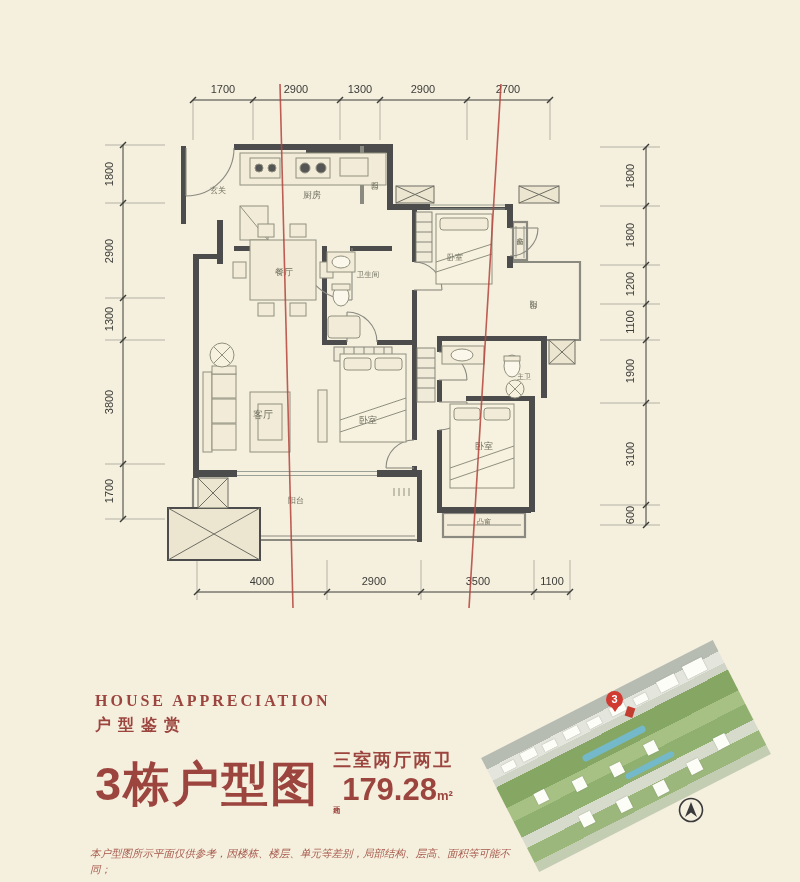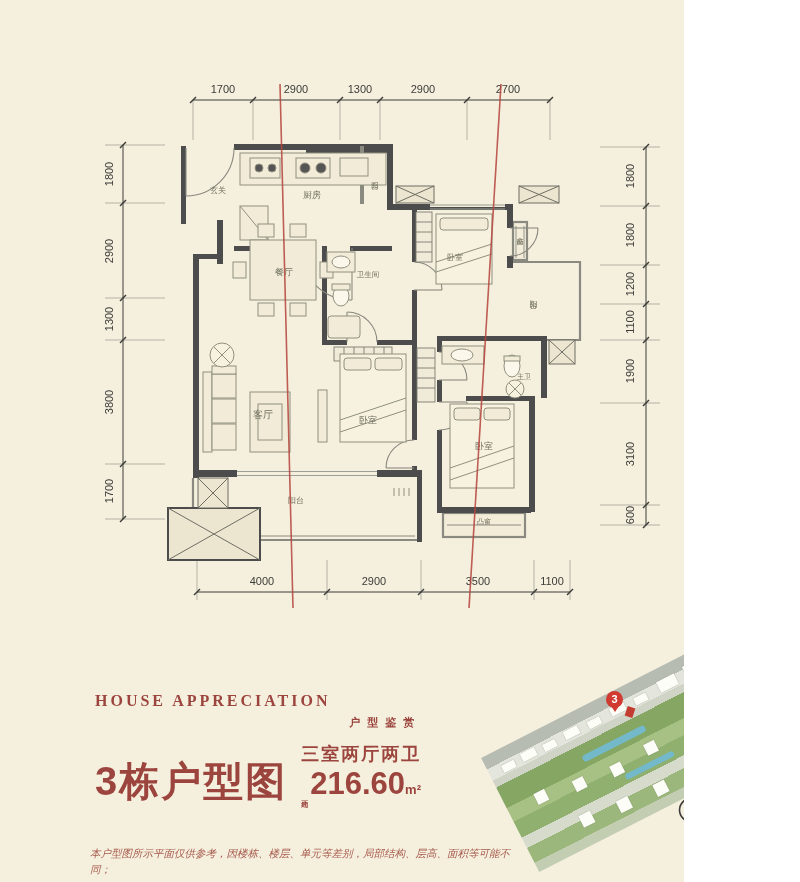--- a/index.html
+++ b/index.html
@@ -1,24 +1,24 @@
 <!DOCTYPE html>
 <html><head>
 <meta charset="utf-8">
 <style>
   html,body{margin:0;padding:0;}
   body{width:800px;height:882px;font-family:"Liberation Sans",sans-serif;}
-  .canvas{position:relative;width:684px;height:882px;background:#f5efde;overflow:hidden;}
+  .canvas{position:relative;width:800px;height:882px;background:#f5efde;overflow:hidden;}
   .plan-svg{position:absolute;left:0;top:0;}
   
   .info{position:absolute;left:95px;top:692px;color:#9c453e;}
   .eyebrow-en{font-family:"Liberation Serif",serif;font-size:16px;font-weight:700;letter-spacing:3px;color:#9c453e;}
-  .eyebrow-cn{margin-top:5px;font-size:11px;font-weight:700;letter-spacing:7px;color:#9c453e;text-align:right;}
+  .eyebrow-cn{margin-top:5px;font-size:16px;font-weight:700;letter-spacing:7px;color:#9c453e;}
   .title-row{display:flex;align-items:flex-end;margin-top:12px;}
-  .big-title{font-size:40px;font-weight:900;letter-spacing:2px;line-height:1;color:#9c453e;}
+  .big-title{font-size:47px;font-weight:900;letter-spacing:2px;line-height:1;color:#9c453e;}
   .spec-block{margin-left:14px;padding-bottom:2px;}
   .spec{font-size:18px;font-weight:800;letter-spacing:2px;color:#9c453e;}
   .area-row{display:flex;align-items:flex-end;margin-top:2px;}
   .area-prefix{writing-mode:vertical-rl;text-orientation:upright;font-size:7px;line-height:7px;letter-spacing:0;color:#9c453e;margin-right:2px;padding-bottom:4px;}
   .area-value{font-size:31px;font-weight:900;line-height:1;color:#9c453e;}
   .area-unit{font-size:13px;font-weight:800;padding-bottom:2px;color:#9c453e;}
   .disclaimer{position:absolute;left:90px;top:846px;width:420px;font-family:"Liberation Serif",serif;font-style:italic;font-size:10.5px;line-height:16px;color:#a75b4d;}
   
   .siteplan{position:absolute;left:512px;top:658px;width:215px;height:200px;}
   .site-rot{position:absolute;left:-16px;top:34px;width:260px;height:128px;transform:rotate(-27deg);
@@ -350,21 +350,21 @@
 
   <div class="info">
     <div class="eyebrow-en">HOUSE APPRECIATION</div>
     <div class="eyebrow-cn">户型鉴赏</div>
     <div class="title-row">
       <div class="big-title">3栋户型图</div>
       <div class="spec-block">
         <div class="spec">三室两厅两卫</div>
         <div class="area-row">
           <div class="area-prefix">建面约</div>
-          <div class="area-value">216.60</div>
+          <div class="area-value">179.28</div>
           <div class="area-unit">m²</div>
         </div>
       </div>
     </div>
   </div>
 
   <div class="disclaimer">
     <div>本户型图所示平面仅供参考，因楼栋、楼层、单元等差别，局部结构、层高、面积等可能不同；</div>
   </div>
 

